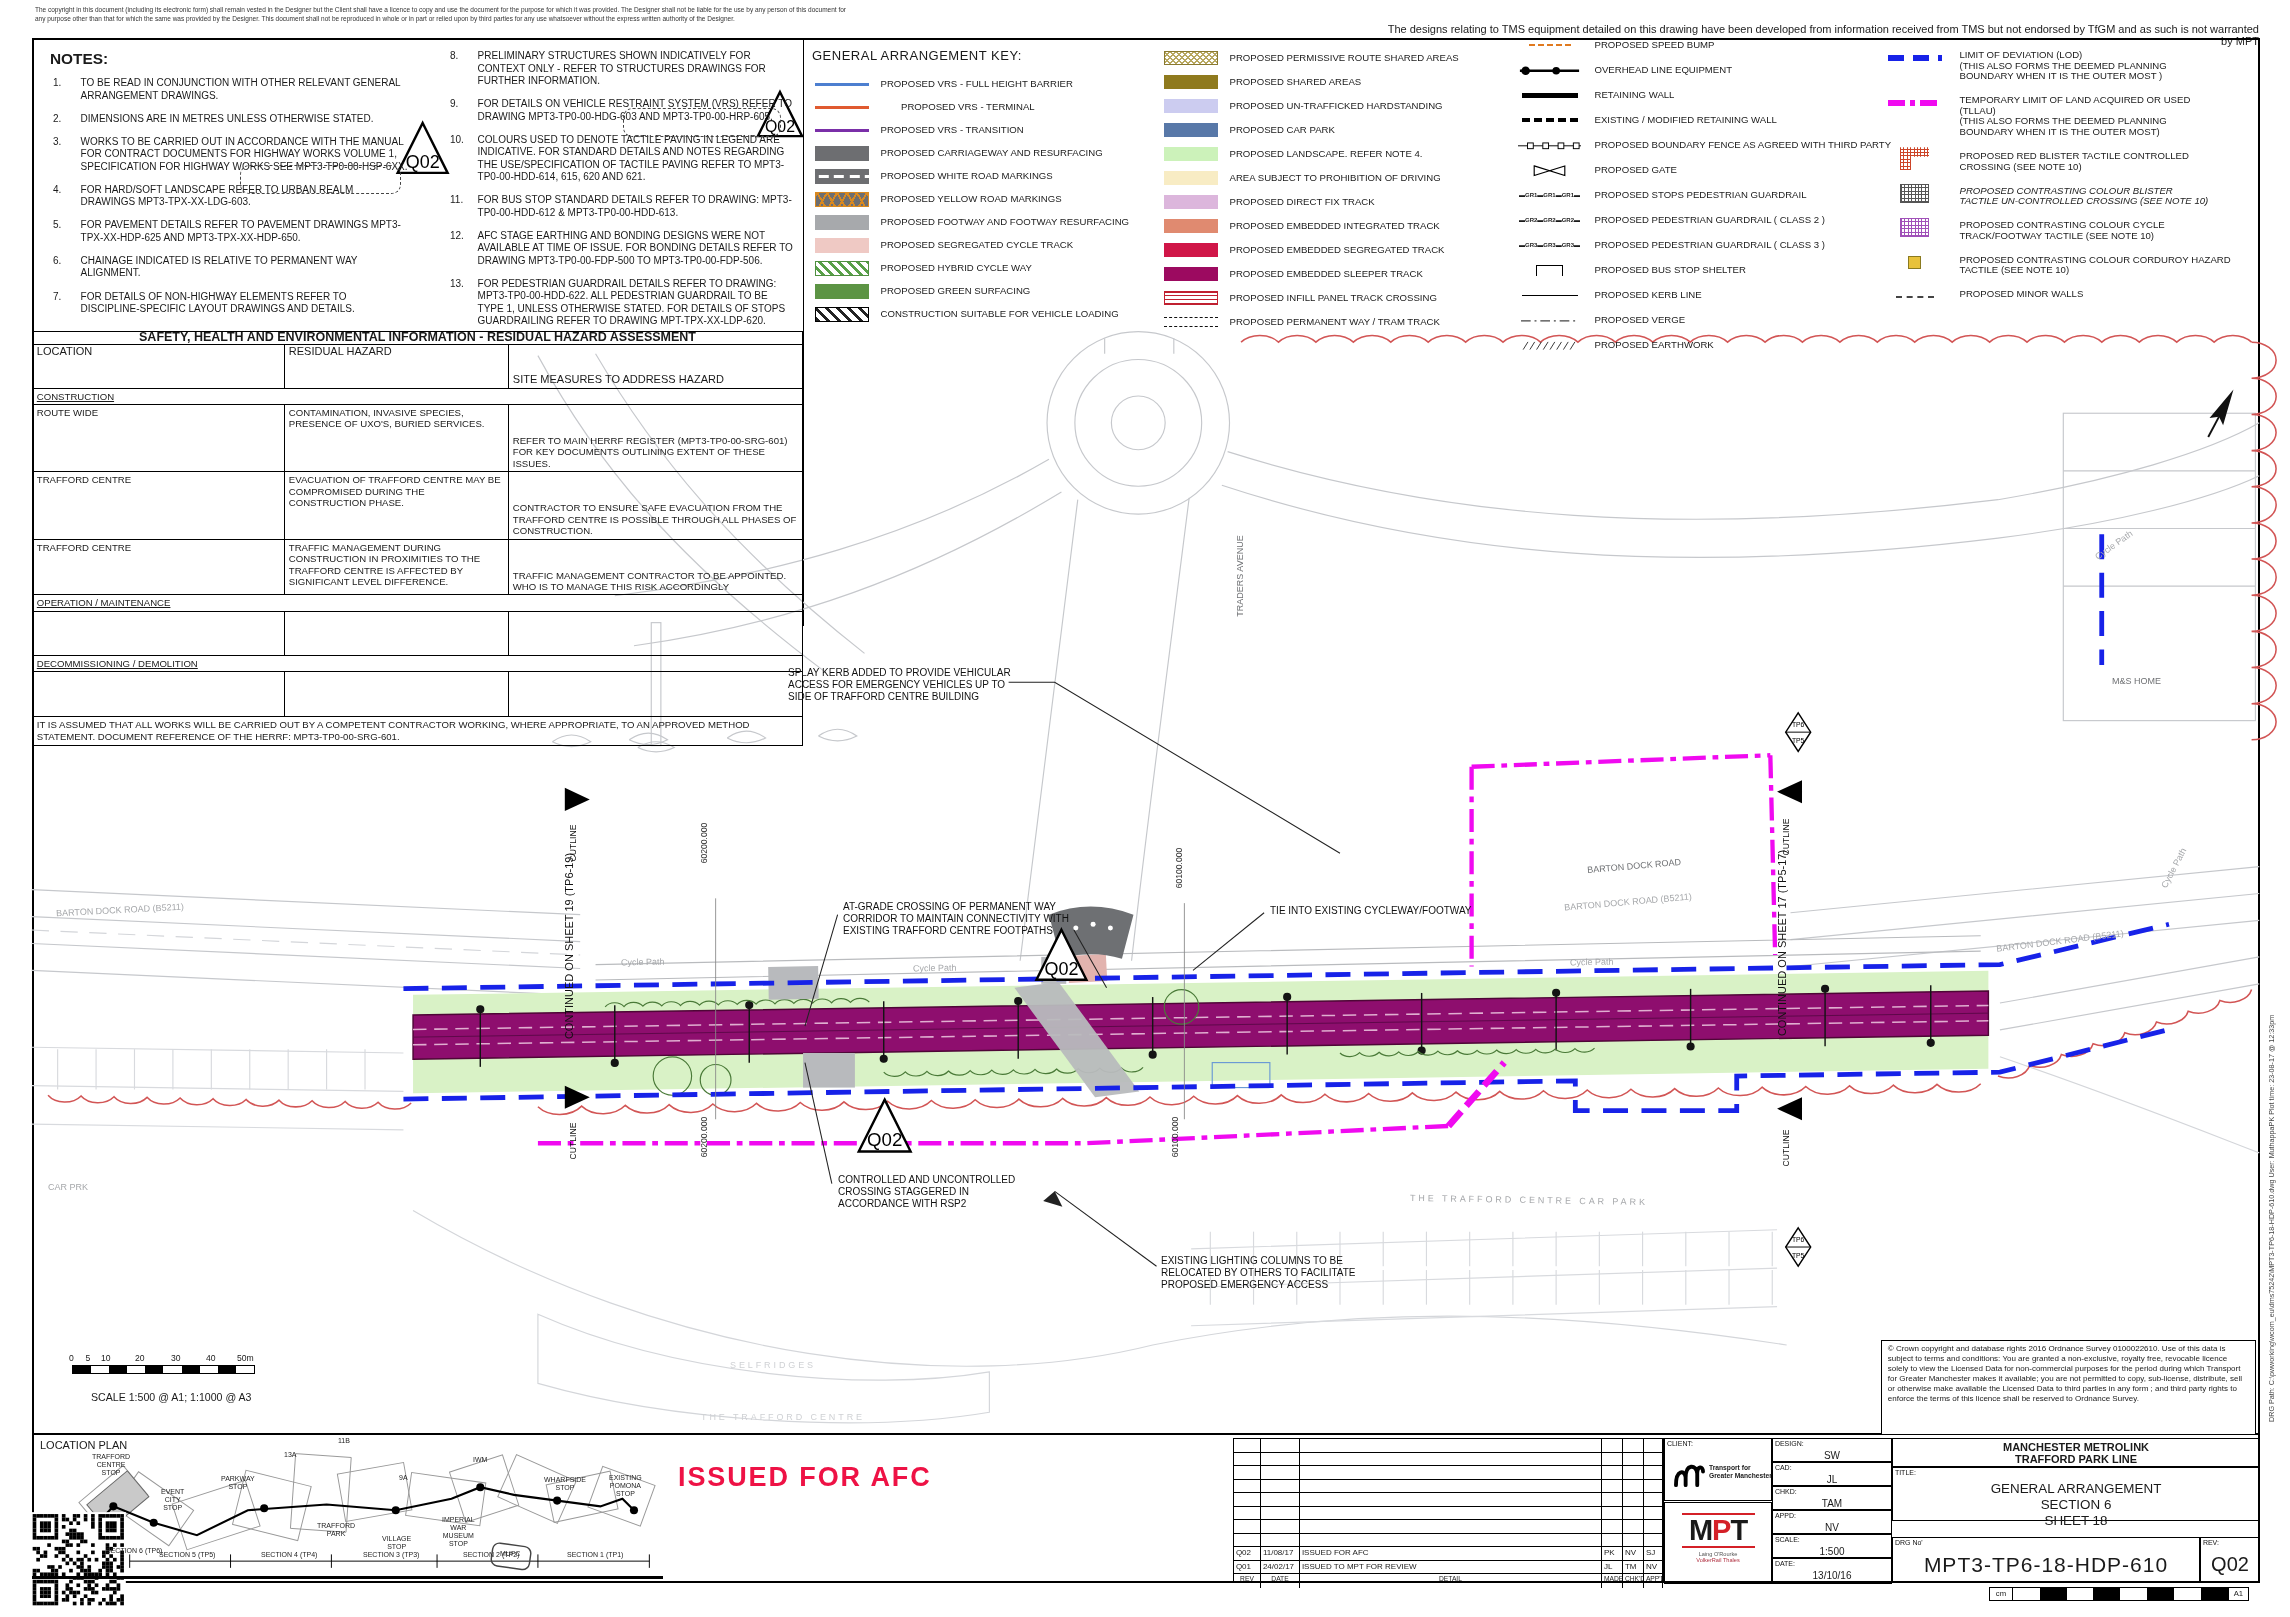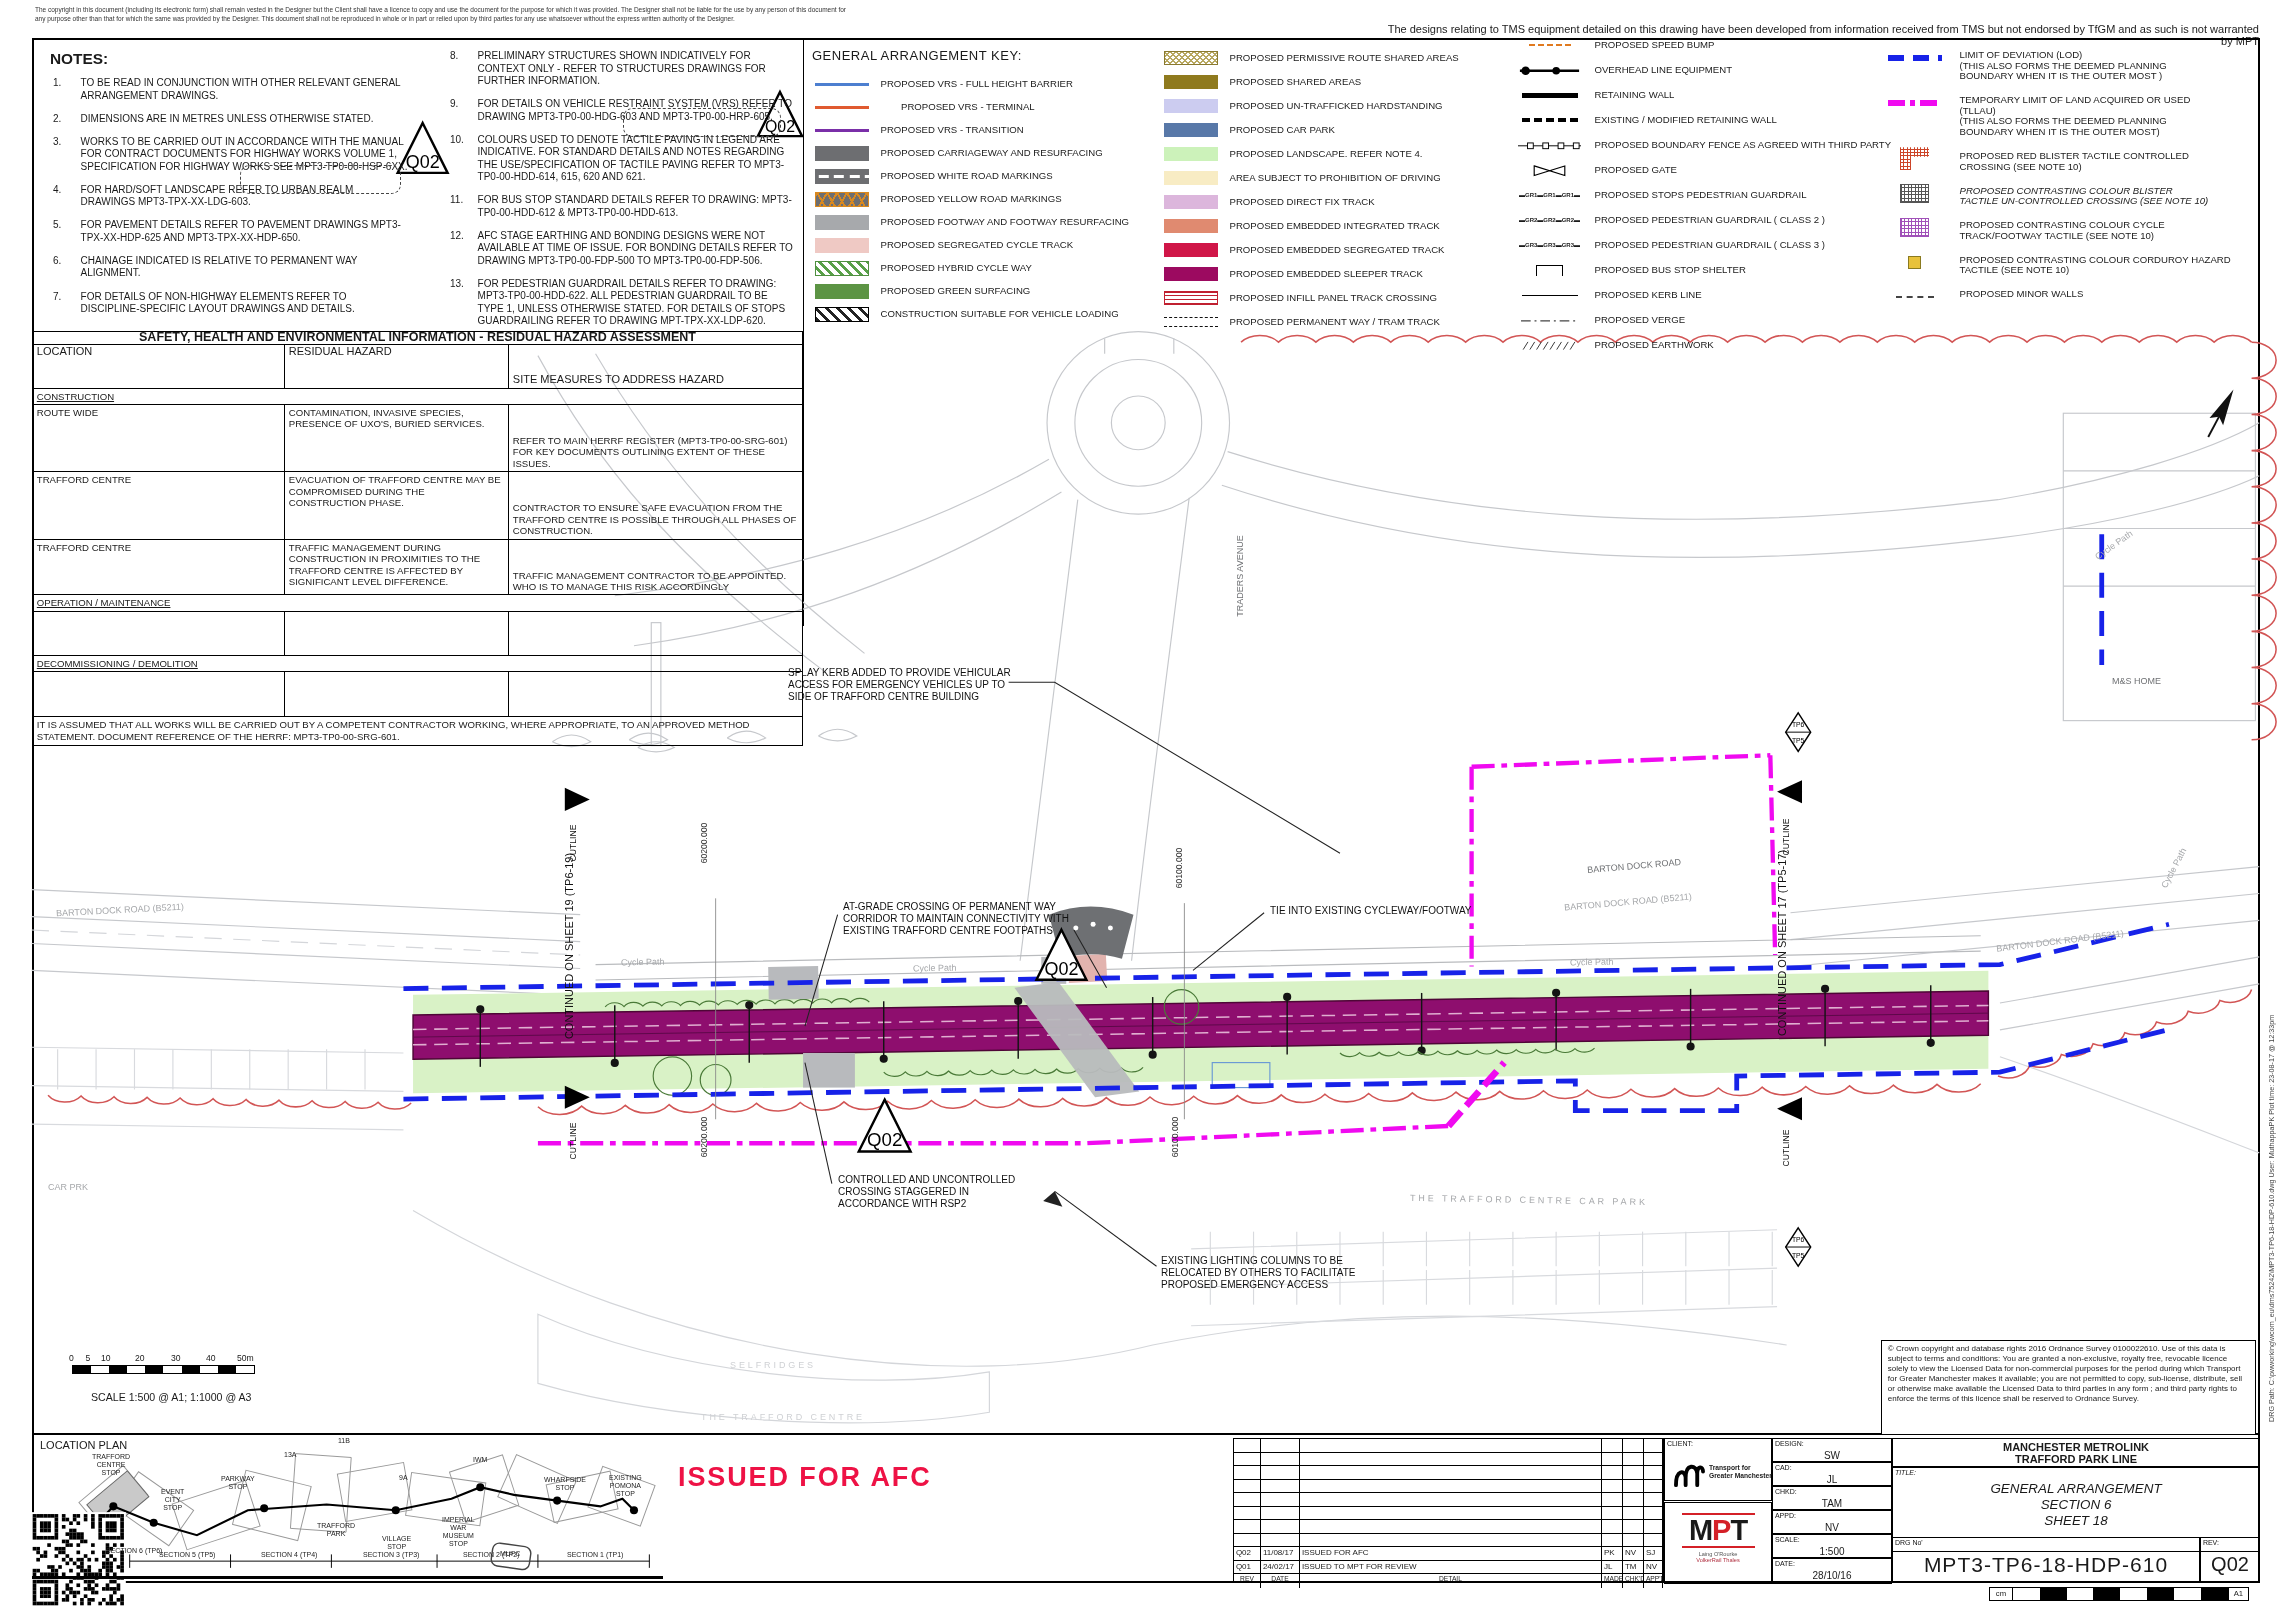--- a/index.html
+++ b/index.html
@@ -1193,29 +1193,29 @@
         <div class="tb" style="left: 1772px; top: 1510px; width: 120px; height: 24px;">
           <span class="cell-lab">APPD:</span>
           <div style="text-align: center; font-size: 10px; margin-top: 10.6px;">NV</div>
         </div>
         <div class="tb" style="left: 1772px; top: 1534px; width: 120px; height: 24px;">
           <span class="cell-lab">SCALE:</span>
           <div style="text-align: center; font-size: 10px; margin-top: 10.6px;">1:500</div>
         </div>
         <div class="tb" style="left: 1772px; top: 1558px; width: 120px; height: 25.5px;">
           <span class="cell-lab">DATE:</span>
-          <div style="text-align: center; font-size: 10px; margin-top: 10.6px;">28/10/16</div>
+          <div style="text-align: center; font-size: 10px; margin-top: 10.6px;">13/10/16</div>
         </div>
       </div>
 
     <div class="tb" style="left:1892px;top:1438px;width:368px;height:29px;text-align:center;font-weight:bold;font-size:11px;line-height:12.5px;padding-top:1.9px;">
       <div>MANCHESTER METROLINK</div>
       <div>TRAFFORD PARK LINE</div>
     </div>
-    <div class="tb" style="left:1892px;top:1467px;width:368px;height:85px;font-style:italic;">
+    <div class="tb" style="left:1892px;top:1467px;width:368px;height:54px;">
       <span class="cell-lab">TITLE:</span>
       <div style="text-align:center;font-size:13.4px;line-height:16.3px;margin-top:12.5px;">
         <div>GENERAL ARRANGEMENT</div>
         <div>SECTION 6</div>
         <div>SHEET 18</div>
       </div>
     </div>
     <div class="tb" style="left:1892px;top:1537px;width:308px;height:46px;">
       <span class="cell-lab">DRG No'</span>
       <div style="text-align:center;font-size:21px;margin-top:15.4px;letter-spacing:1px;">MPT3-TP6-18-HDP-610</div>

